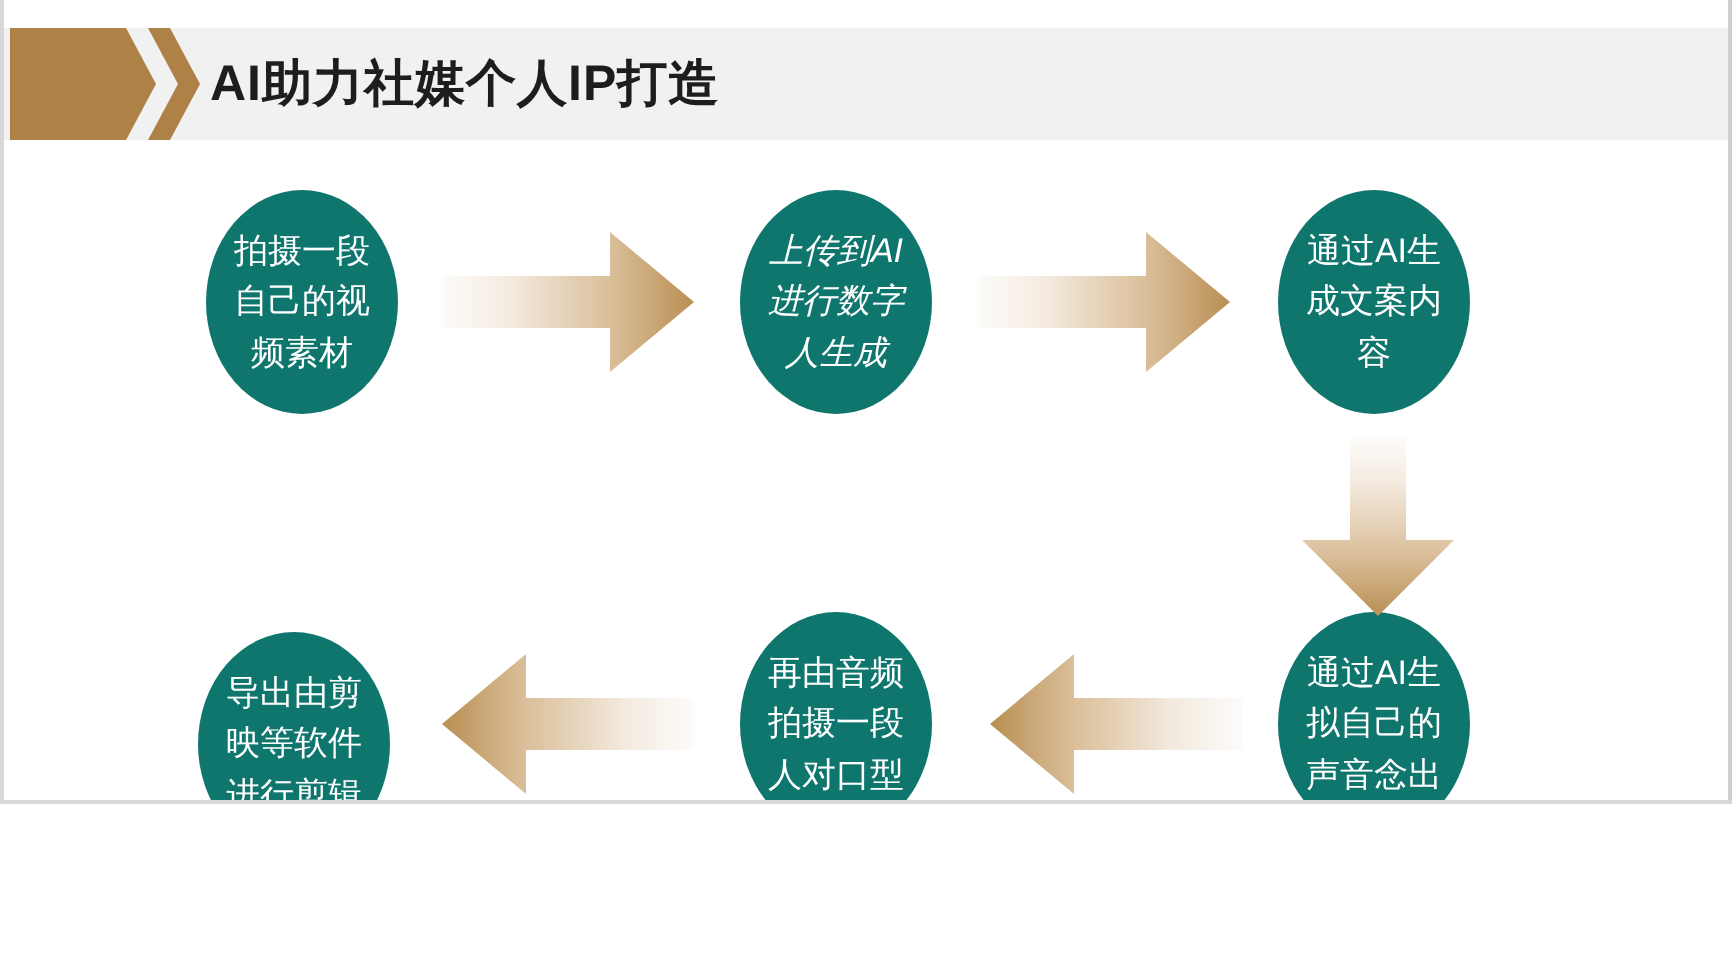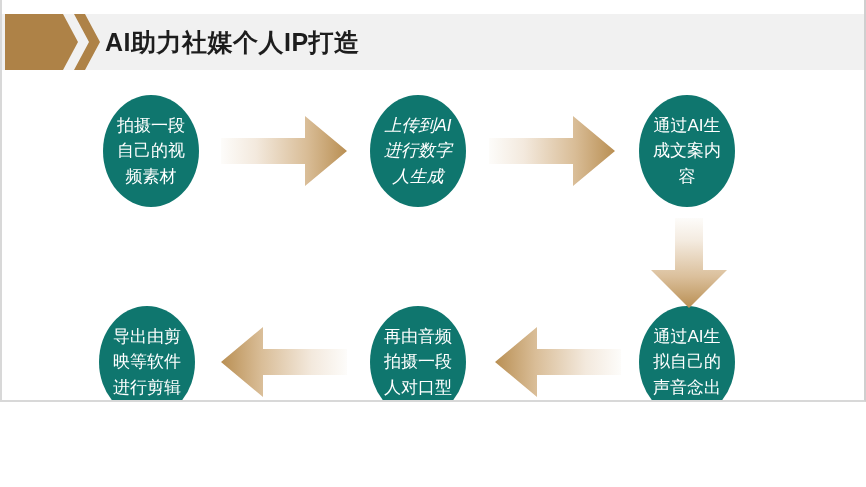--- a/index.html
+++ b/index.html
@@ -87,21 +87,21 @@
     display: block;
     width: 100%;
     white-space: pre-line;
   }
 
   .node-1 { left: 101px; top: 95px; }
   .node-2 { left: 368px; top: 95px; font-style: italic; }
   .node-3 { left: 637px; top: 95px; }
   .node-4 { left: 637px; top: 306px; }
   .node-5 { left: 368px; top: 306px; }
-  .node-6 { left: 97px;  top: 306px; }
+  .node-6 { left: 97px;  top: 316px; }
 
   
   .arrow {
     position: absolute;
   }
 
   
   .arrow-right {
     width: 126px;
     height: 70px;

